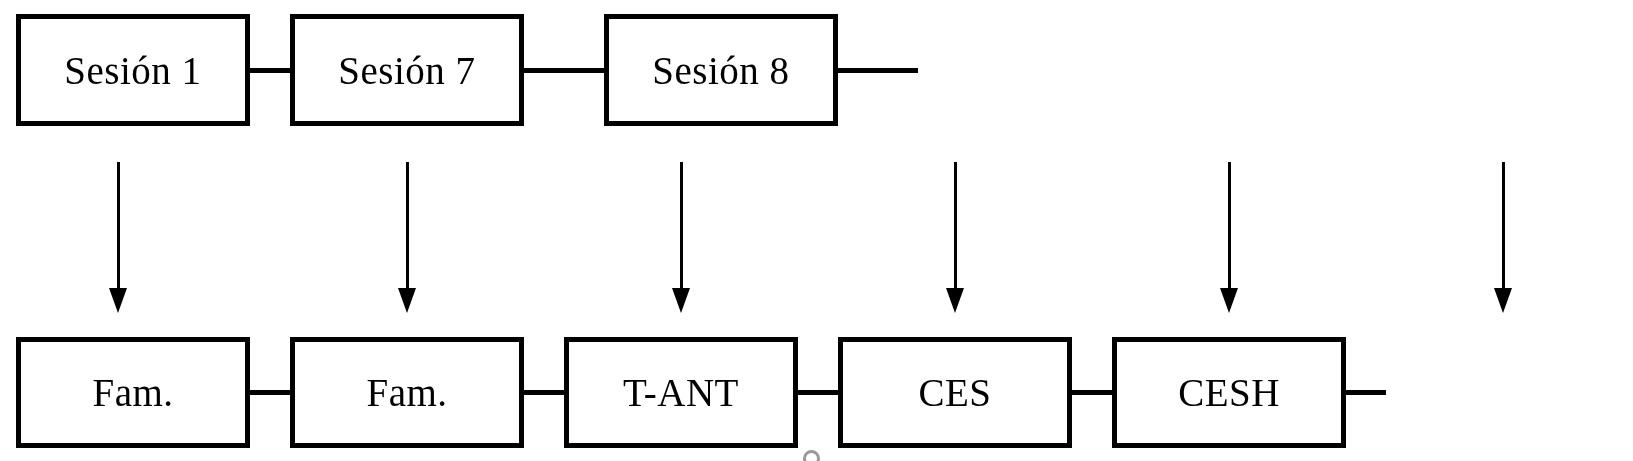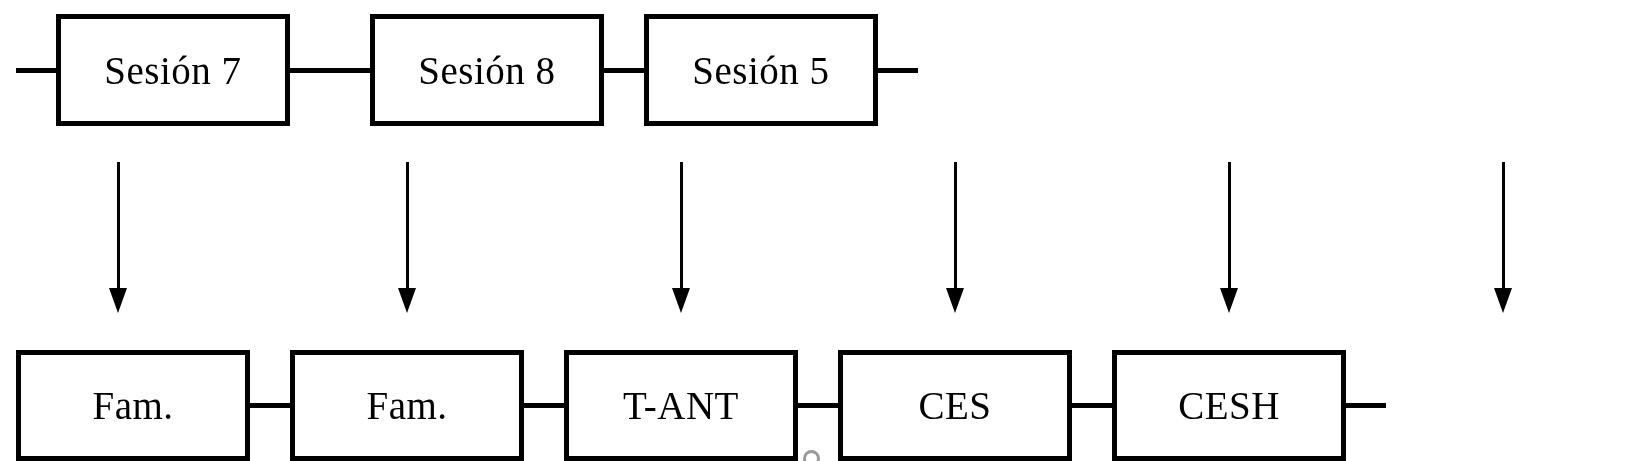--- a/index.html
+++ b/index.html
@@ -11,21 +11,21 @@
     overflow: hidden;
     font-family: "Liberation Serif", serif;
   }
   .row {
     position: absolute;
     left: 16px;
     display: flex;
     align-items: stretch;
   }
   .row-top { top: 14px; }
-  .row-bottom { top: 350px; }
+  .row-bottom { top: 337px; }
   .box {
     box-sizing: border-box;
     width: 234px;
     height: 112px;
     border: 5px solid var(--line, #000000);
     background: var(--bg, #ffffff);
     display: flex;
     align-items: center;
     justify-content: center;
   }
@@ -86,33 +86,33 @@
     box-sizing: border-box;
     background: transparent;
   }
 </style>
 </head>
 <body>
 
 <div class="canvas" style="--line: #000000; --text: #000000; --bg: #ffffff;">
 
   <div class="row row-top">
+    <div class="box">
+      <span class="box-label">Sesión 1</span>
+    </div>
     <div class="connector"></div>
     <div class="box">
       <span class="box-label">Sesión 7</span>
     </div>
     <div class="connector"></div>
     <div class="connector"></div>
     <div class="box">
       <span class="box-label">Sesión 8</span>
     </div>
     <div class="connector"></div>
-    <div class="box">
-      <span class="box-label">Sesión 5</span>
-    </div>
     <div class="connector"></div>
   </div>
 
   <div class="arrow-row">
     <div class="arrow-cell">
       <div class="arrow">
         <div class="arrow-shaft"></div>
         <div class="arrow-head"></div>
       </div>
     </div>

